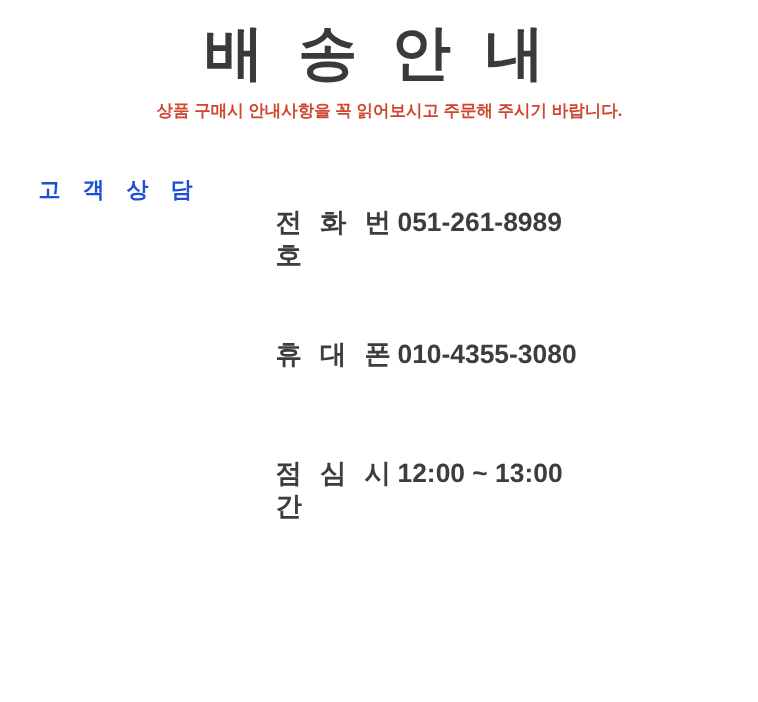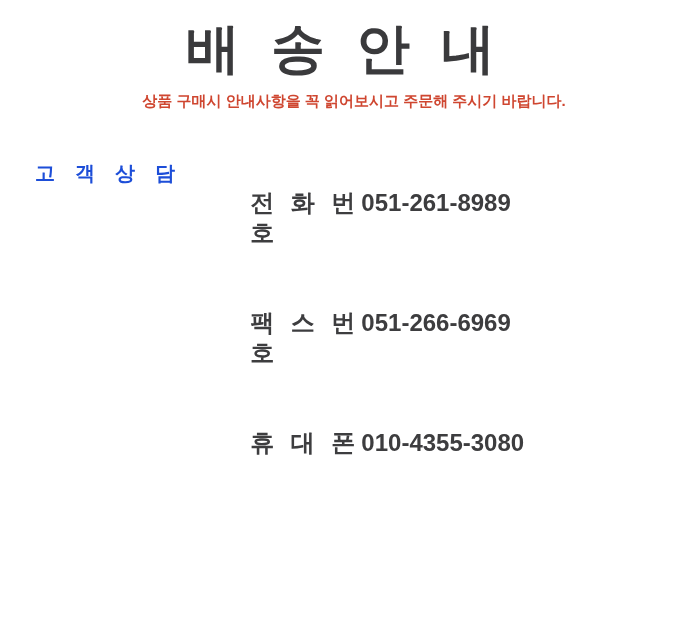--- a/index.html
+++ b/index.html
@@ -83,22 +83,22 @@
   <div class="title">배 송 안 내</div>
   <div class="subtitle">상품 구매시 안내사항을 꼭 읽어보시고 주문해 주시기 바랍니다.</div>
 
   <div class="section section-customer">
     <div class="label-col">고 객 상 담</div>
     <div class="content-col">
       <div class="info-row">
         <span class="row-label">전 화 번 호</span><span class="row-value">051-261-8989</span>
       </div>
       <div class="info-row">
-        <span class="row-label">팩 스 번 호</span><span class="row-value">051-266-6969</span>
-      </div>
-      <div class="info-row">
         <span class="row-label">휴 대 폰</span><span class="row-value">010-4355-3080</span>
       </div>
       <div class="spacer"></div>
+      <div class="info-row">
+        <span class="row-label">점 심 시 간</span><span class="row-value">12:00 ~ 13:00</span>
+      </div>
     </div>
   </div>
 
 </div>
 
 </body></html>

